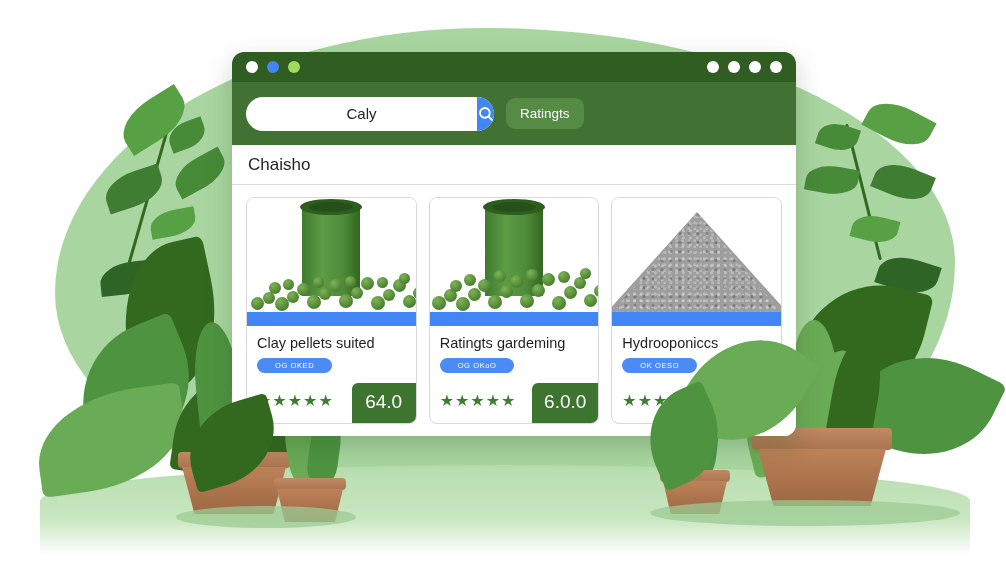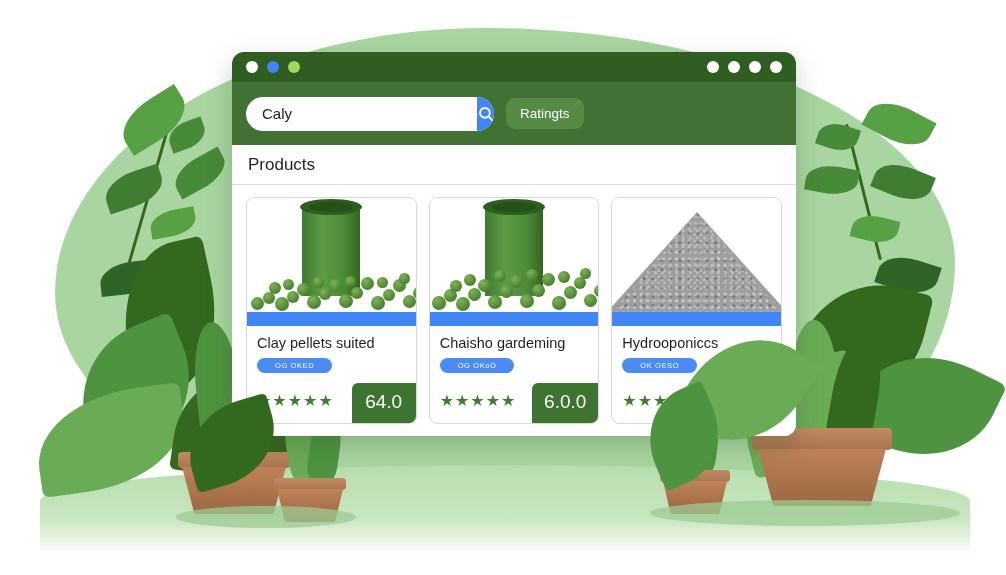--- a/index.html
+++ b/index.html
@@ -113,20 +113,21 @@
   }
   .search-input {
     flex: 1;
     border: 0; outline: none;
     height: 100%;
     padding: 0 16px;
     font-size: 15px;
     font-family: "Liberation Sans", sans-serif;
     color: #222;
     background: transparent;
+    text-align: center;
   }
   .search-btn {
     width: 52px; height: 34px;
     background: #4285f4;
     border: 0;
     border-radius: 0 17px 17px 0;
     display: flex; align-items: center; justify-content: center;
     cursor: pointer;
   }
   .nav-pills { display: flex; gap: 10px; align-items: center; }
@@ -405,21 +406,21 @@
             <line x1="15.5" y1="15.5" x2="21" y2="21"></line>
           </svg>
         </button>
       </div>
       <div class="nav-pills">
         <button class="pill">Ratingts</button>
       </div>
     </div>
 
     <div class="toolbar">
-      <h1>Products</h1>
+      <h1>Chaisho</h1>
     </div>
 
     <div class="cards">
 
       <div class="card">
         <div class="card-img">
           <div class="cyl-body"></div>
           <div class="cyl-top"></div>
           <div class="cyl-hole"></div>
           <div class="pellets">
@@ -483,21 +484,21 @@
             <span class="pellet" style="left:20px; bottom:20px; width:12px; height:12px;"></span>
             <span class="pellet" style="left:34px; bottom:26px; width:12px; height:12px;"></span>
             <span class="pellet" style="left:64px; bottom:30px; width:12px; height:12px;"></span>
             <span class="pellet" style="left:96px; bottom:31px; width:12px; height:12px;"></span>
             <span class="pellet" style="left:128px;bottom:29px; width:12px; height:12px;"></span>
             <span class="pellet" style="left:150px;bottom:33px; width:11px; height:11px;"></span>
           </div>
           <div class="blue-band"></div>
         </div>
         <div class="card-body">
-          <div class="card-title">Chaisho gardeming</div>
+          <div class="card-title">Ratingts gardeming</div>
           <div class="badge">OG OKoO</div>
           <div class="card-foot">
             <div class="stars">★★★★★</div>
             <div class="price-tag">6.0.0</div>
           </div>
         </div>
       </div>
 
       <div class="card">
         <div class="card-img">

